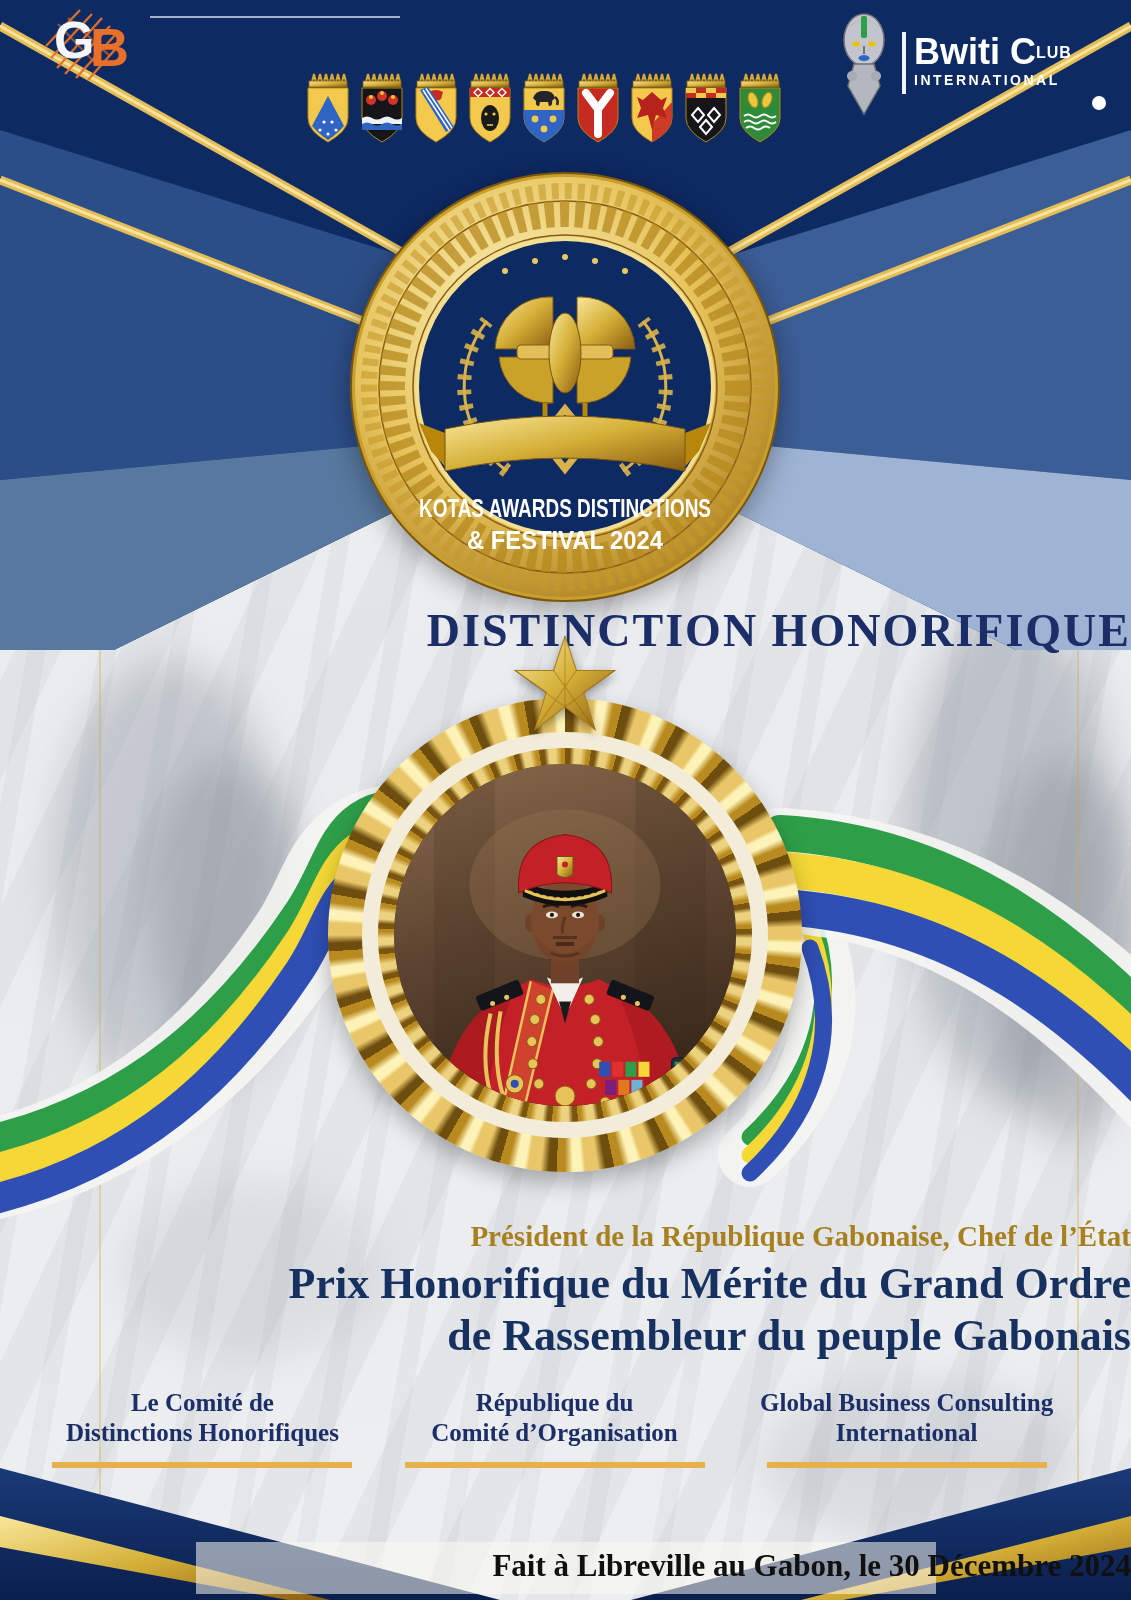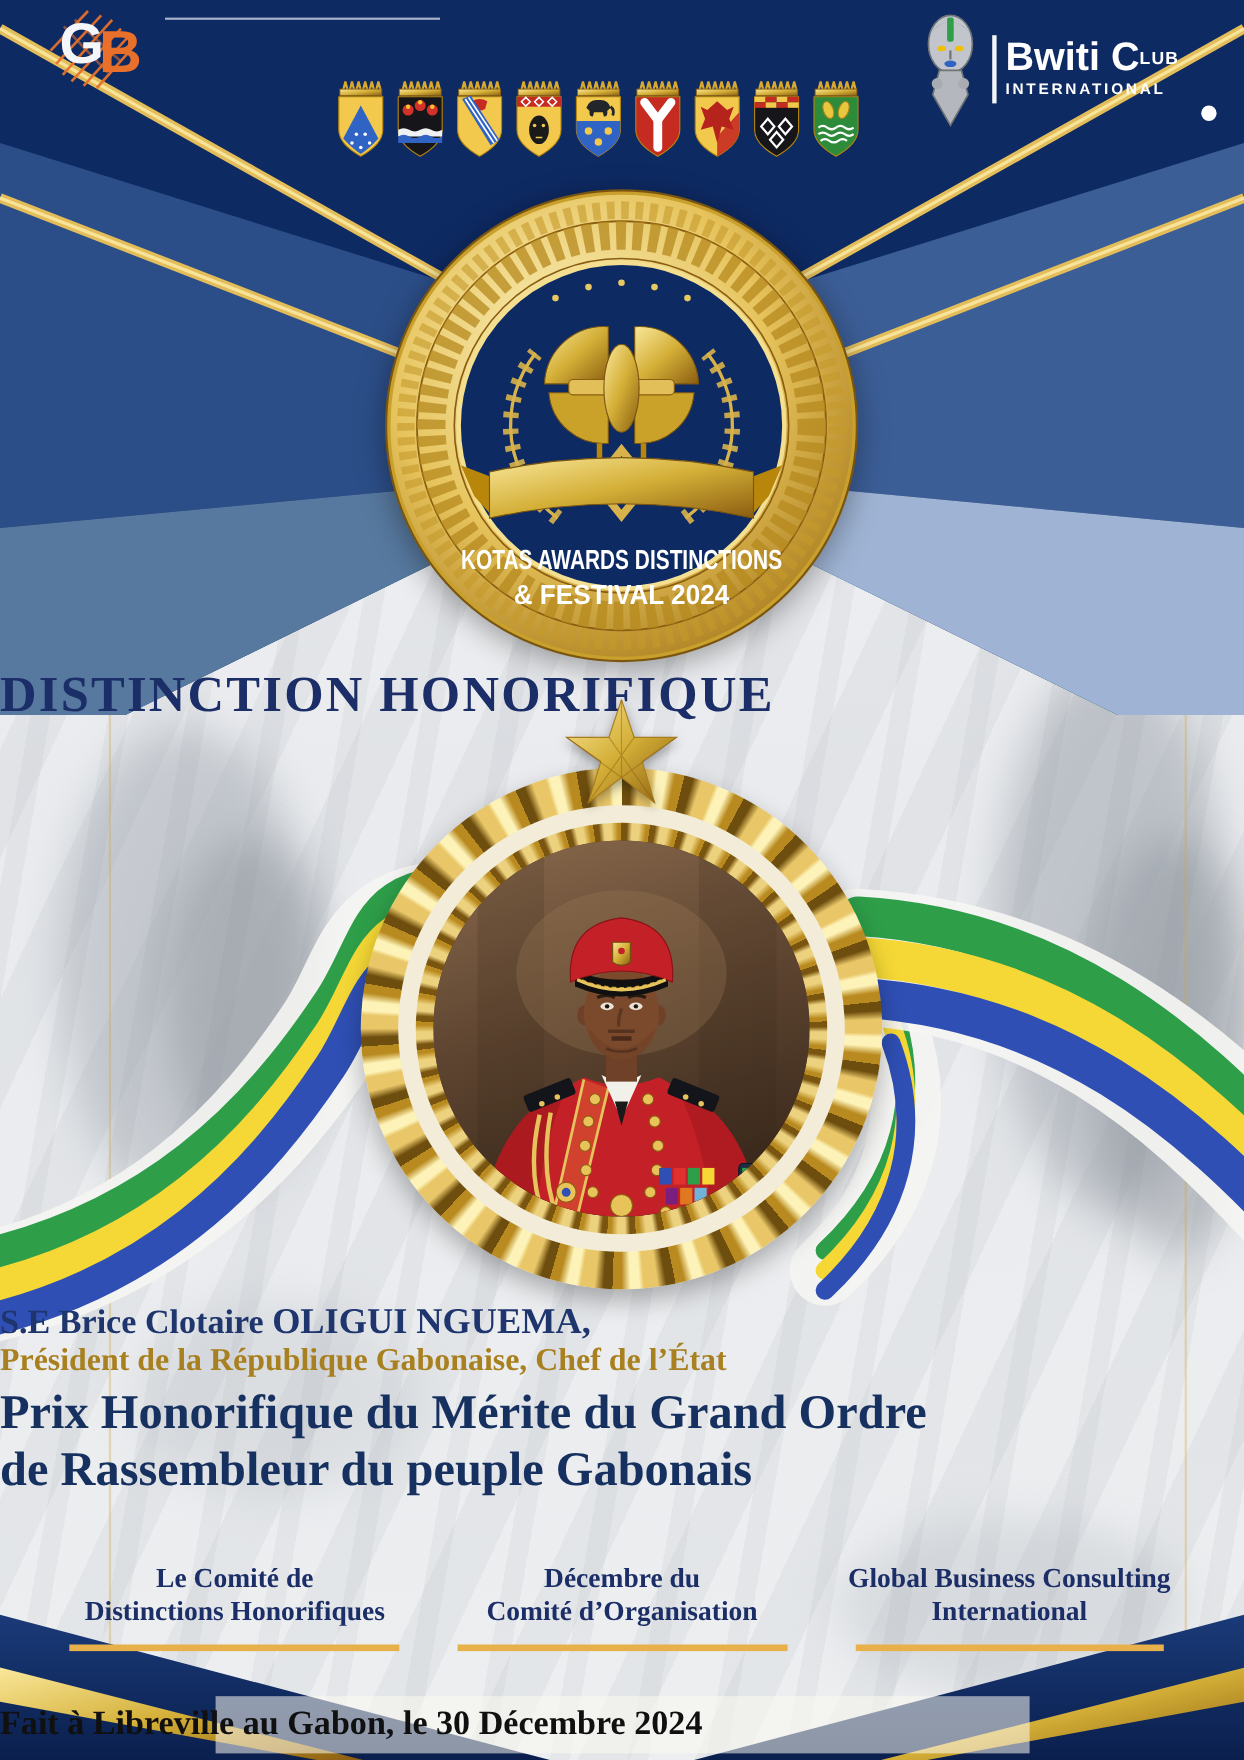--- a/index.html
+++ b/index.html
@@ -51,28 +51,28 @@
   .bwiti-logo{position:absolute;left:830px;top:4px;width:300px;height:125px;z-index:4;
       font-family:"Liberation Sans",sans-serif;color:#fff;}
   .bwiti-mask{position:absolute;left:2px;top:2px;width:64px;height:112px;}
   .bwiti-bar{position:absolute;left:72px;top:28px;width:4px;height:62px;background:#f2f4f7;}
   .bwiti-text{position:absolute;left:84px;top:30px;}
   .bwiti-brand{font-size:36px;font-weight:bold;line-height:1;}
   .bwiti-small{font-size:16px;font-weight:bold;letter-spacing:1px;vertical-align:6px;}
   .bwiti-l2{font-size:14px;font-weight:bold;letter-spacing:2.5px;margin-top:2px;}
   .bwiti-dot{position:absolute;left:262px;top:92px;width:14px;height:14px;border-radius:50%;background:#fff;}
   
-  .txt{position:absolute;left:0;width:1131px;text-align:left;z-index:4;}
+  .txt{position:absolute;left:0;width:1131px;text-align:right;z-index:4;}
   .main-title{top:604px;font-size:46px;font-weight:bold;letter-spacing:2px;color:#1c2e68;}
   .recipient{top:1184px;font-size:31px;color:#1e356e;font-weight:bold;}
   .recipient .big{font-size:33px;}
   .role{top:1220px;font-size:29px;font-weight:bold;color:#a8801f;}
   .award{top:1258px;font-size:44px;font-weight:bold;color:#16305f;line-height:1.18;}
-  .signatories{position:absolute;left:25px;top:1388px;width:1081px;display:flex;
-      justify-content:space-between;z-index:4;margin-top:33px;}
+  .signatories{position:absolute;left:14px;top:1388px;width:1081px;display:flex;
+      justify-content:space-between;z-index:4;}
   .sig-col{text-align:center;font-size:25px;font-weight:bold;color:#1c2e68;line-height:1.2;}
   .sig-col.c1{width:380px;} .sig-col.c2{width:330px;} .sig-col.c3{width:380px;text-align:center;}
   .sig-bar{height:6px;background:#e8b04a;margin:14px auto 0 auto;}
   .c1 .sig-bar{width:300px;} .c2 .sig-bar{width:300px;} .c3 .sig-bar{width:280px;}
   .date-band{position:absolute;left:50%;top:1542px;transform:translateX(-50%);
       width:740px;height:52px;background:rgba(252,249,240,.55);z-index:3;}
   .date-line{top:1548px;font-size:31px;font-weight:bold;color:#101010;z-index:4;}
   .med-t{font-family:"Liberation Sans",sans-serif;font-weight:bold;fill:#ffffff;text-anchor:middle;}
 </style>
 </head>
@@ -462,38 +462,35 @@
         </svg>
       </div>
     </div>
   </div>
 
   <svg class="star" viewBox="0 0 100 96">
     <polygon points="50,0 61,33 98,33 68,54 79,90 50,68 21,90 32,54 2,33 39,33" fill="url(#goldLG)" stroke="#a97d1e"></polygon>
     <path d="M50,0 L50,68 M61,33 L21,90 M39,33 L79,90 M2,33 L50,68 M98,33 L50,68" stroke="#8a5d10" stroke-width="1" opacity=".45"></path>
   </svg>
 
-  <div class="txt recipient">
-    <span>S.E Brice Clotaire </span><span class="big">OLIGUI NGUEMA,</span>
-  </div>
   <div class="txt role">Président de la République Gabonaise, Chef de l’État</div>
 
   <div class="txt award">
     <div>Prix Honorifique du Mérite du Grand Ordre</div>
     <div>de Rassembleur du peuple Gabonais</div>
   </div>
 
   <div class="signatories">
     <div class="sig-col c1">
       <div>Le Comité de</div>
       <div>Distinctions Honorifiques</div>
       <div class="sig-bar"></div>
     </div>
     <div class="sig-col c2">
-      <div>Décembre du</div>
+      <div>République du</div>
       <div>Comité d’Organisation</div>
       <div class="sig-bar"></div>
     </div>
     <div class="sig-col c3">
       <div>Global Business Consulting</div>
       <div>International</div>
       <div class="sig-bar"></div>
     </div>
   </div>
 

